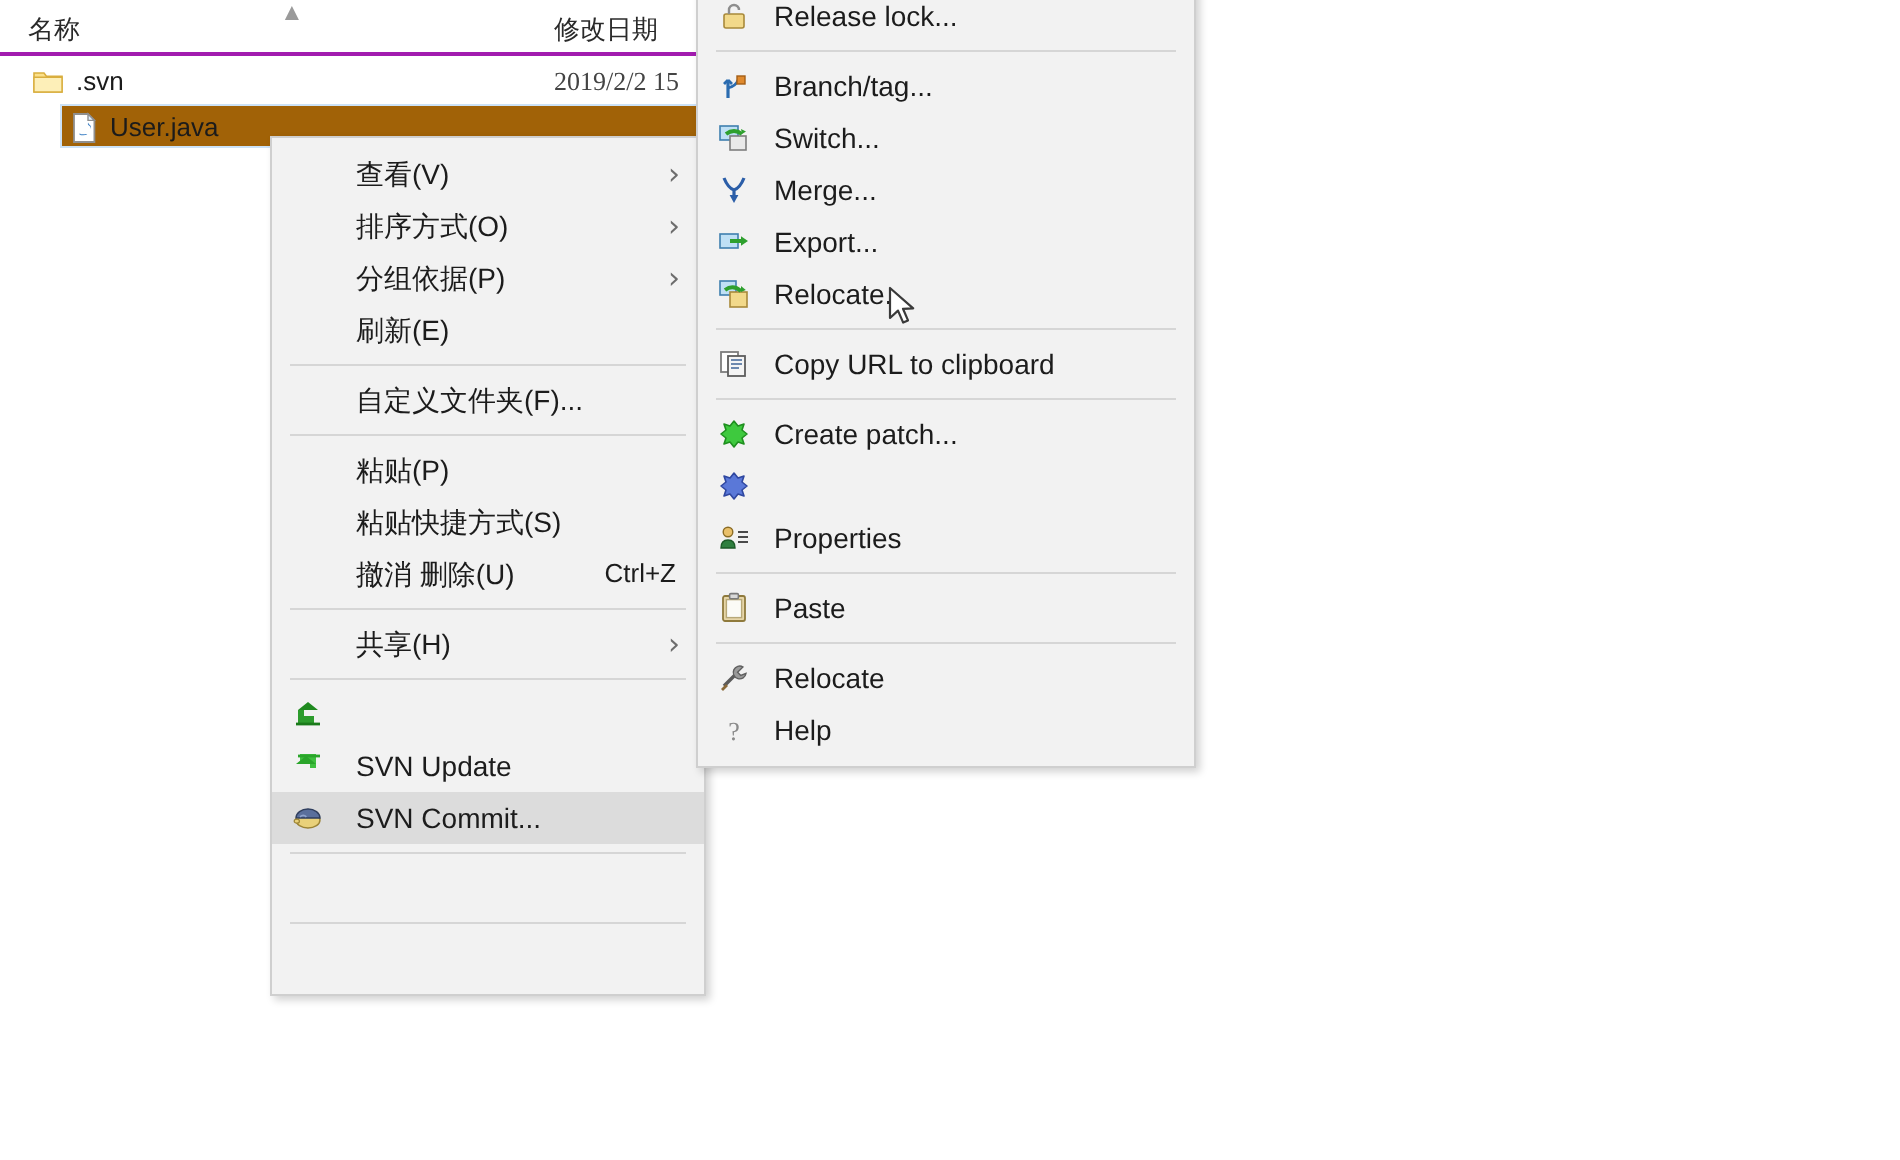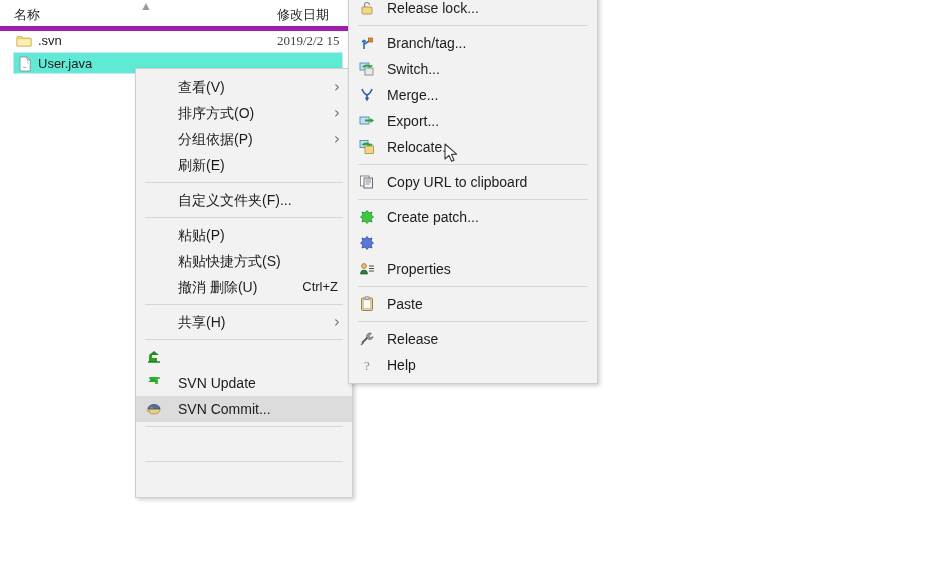--- a/index.html
+++ b/index.html
@@ -18,21 +18,21 @@
     left: 0;
     top: 0;
     width: 350px;
     height: 80px;
     background: #ffffff;
   }
   #col-header {
     position: absolute;
     left: 0; top: 0;
     width: 350px; height: 26px;
-    border-bottom: 5px solid #a21caf;
+    border-bottom: 2px solid #a21caf;
     background: #ffffff;
   }
   .col-label {
     position: absolute;
     font-size: 13px;
     color: #2a2a2a;
     top: 6px;
   }
   #col-name { left: 14px; }
   #col-date { left: 277px; }
@@ -49,25 +49,25 @@
   }
   .file-row {
     position: absolute;
     left: 0;
     width: 350px;
     height: 22px;
   }
   #row-svn { top: 30px; text-align: right; }
   #row-userjava {
     top: 52px;
-    left: 13px;
+    left: 30px;
     width: 330px;
     height: 22px;
     border: 1px solid #cce2f7;
-    background: #5eead4;
+    background: #a16207;
     box-sizing: border-box;
   }
   .file-icon {
     position: absolute;
     left: 16px;
     top: 3px;
     width: 16px;
     height: 16px;
   }
   #row-userjava .file-icon { left: 3px; }
@@ -446,21 +446,21 @@
   <div class="separator"></div>
 
   <div class="menu-item">
     <span class="mi-icon">
       <svg width="16" height="16" viewBox="0 0 16 16">
         <path d="M3 12 L9 6" stroke="#5b5b5b" stroke-width="1.8"></path>
         <path d="M1.5 13.5 L4 11 l1 1 -2.5 2.5z" fill="#8a6a3a"></path>
         <path d="M12.5 2.5 a3.2 3.2 0 1 0 1.5 3.2 l-2.6 1 -1.6-1.6z" fill="#9a9a9a" stroke="#5f5f5f" stroke-width="0.7"></path>
       </svg>
     </span>
-    <span class="mi-label">Release</span>
+    <span class="mi-label">Relocate</span>
   </div>
 
   <div class="menu-item">
     <span class="mi-icon">
       <svg width="16" height="16" viewBox="0 0 16 16">
         <text x="8" y="13" font-size="13" font-family="Liberation Serif, serif" text-anchor="middle" fill="#8a8a8a">?</text>
       </svg>
     </span>
     <span class="mi-label">Help</span>
   </div>

